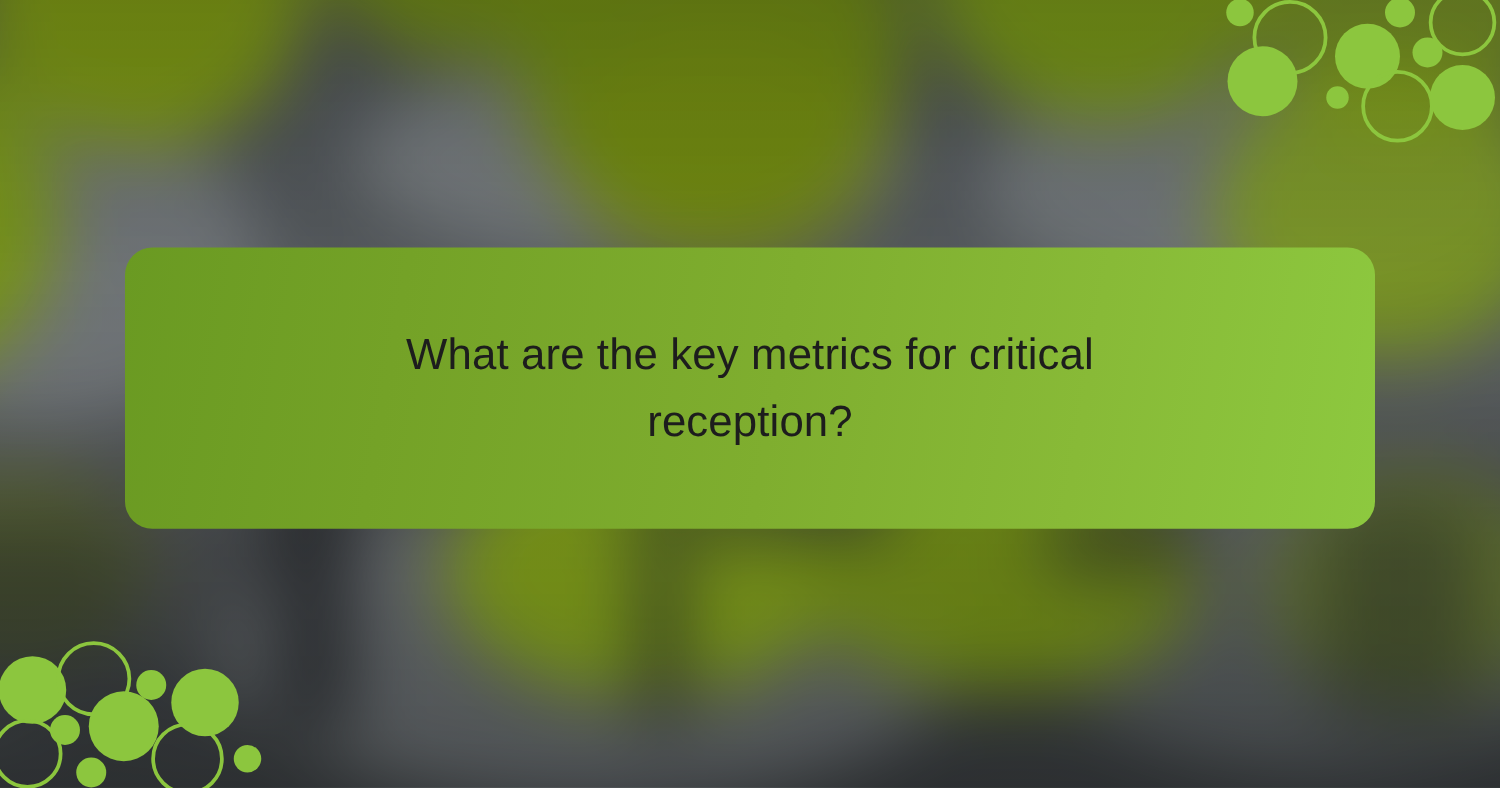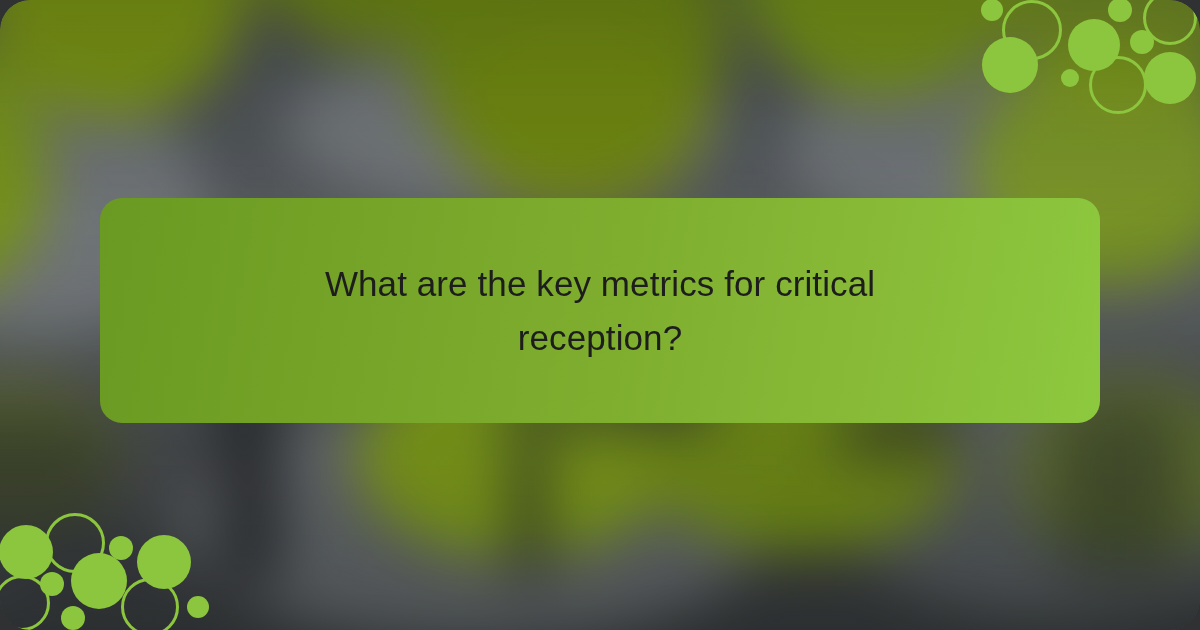--- a/index.html
+++ b/index.html
@@ -1,15 +1,15 @@
 <!DOCTYPE html>
 <html><head>
 <meta charset="utf-8">
 <style>
-  * { margin:0; padding:0; box-sizing:border-box;border-radius:30px; }
+  * { margin:0; padding:0; box-sizing:border-box; }
 
   html, body {
     width:1200px;
     height:630px;
     overflow:hidden;
     background:#2f3133;
     font-family:"Liberation Sans", sans-serif;
   }
 
   #stage {

